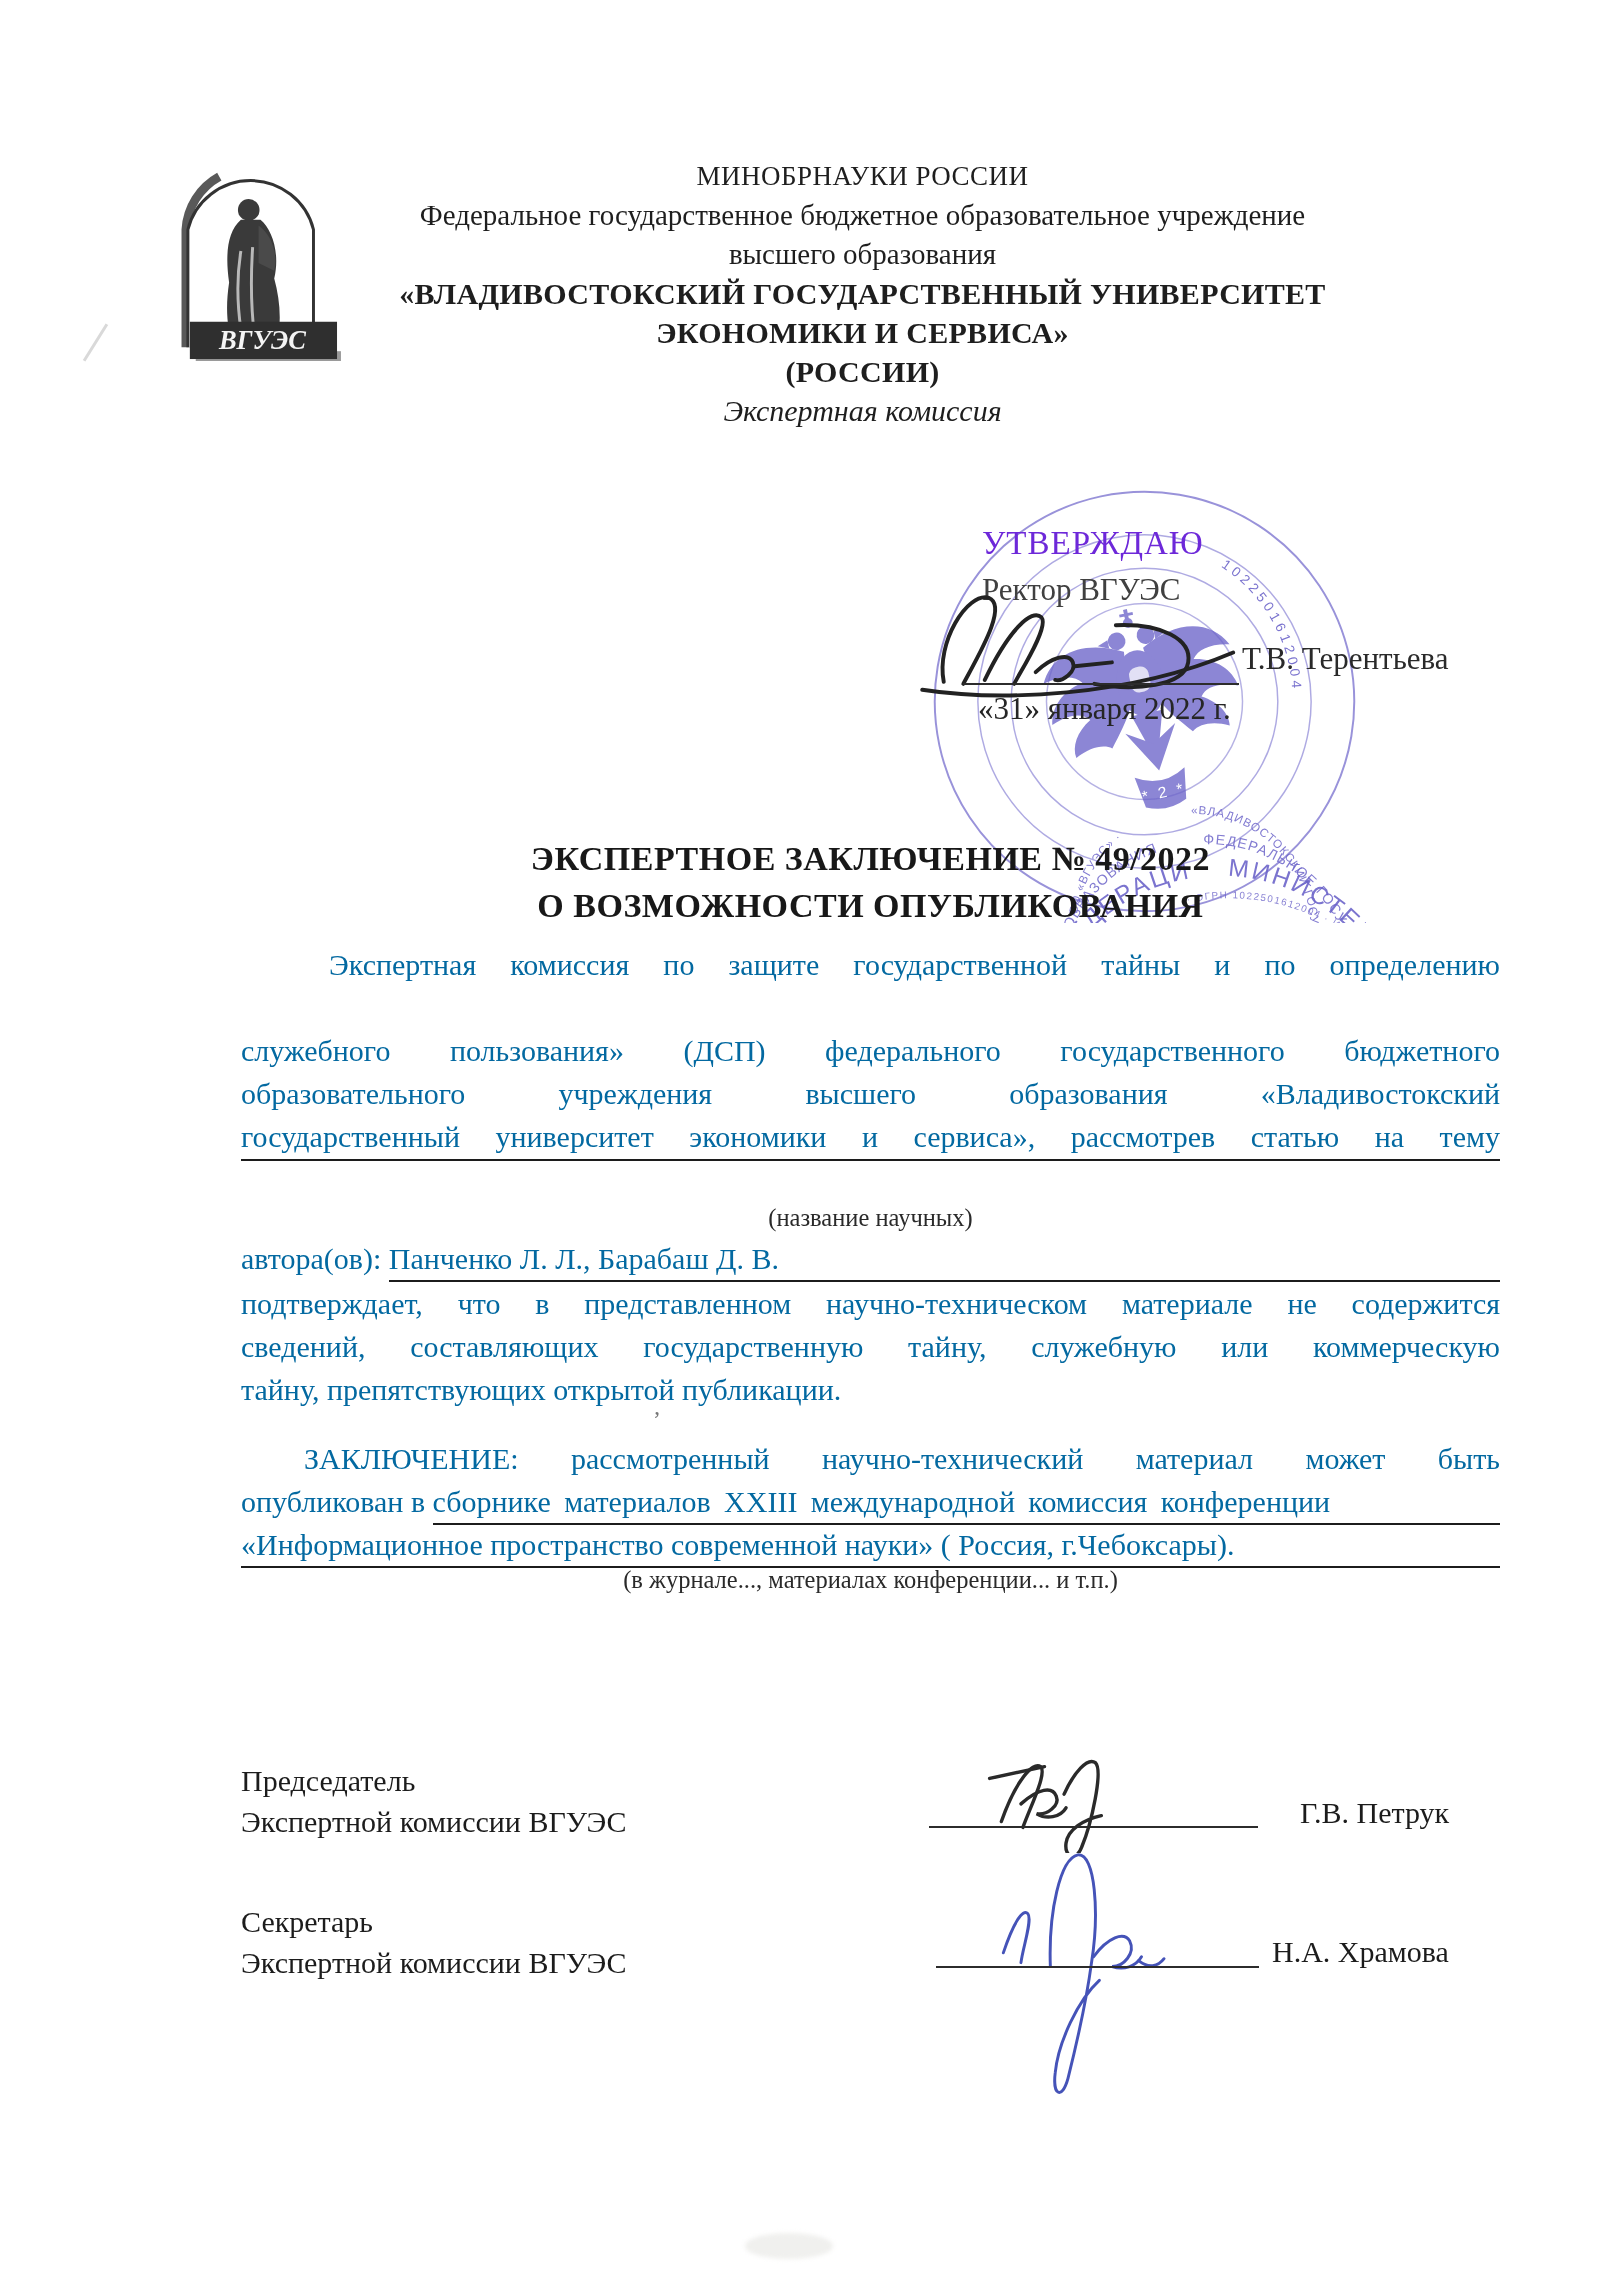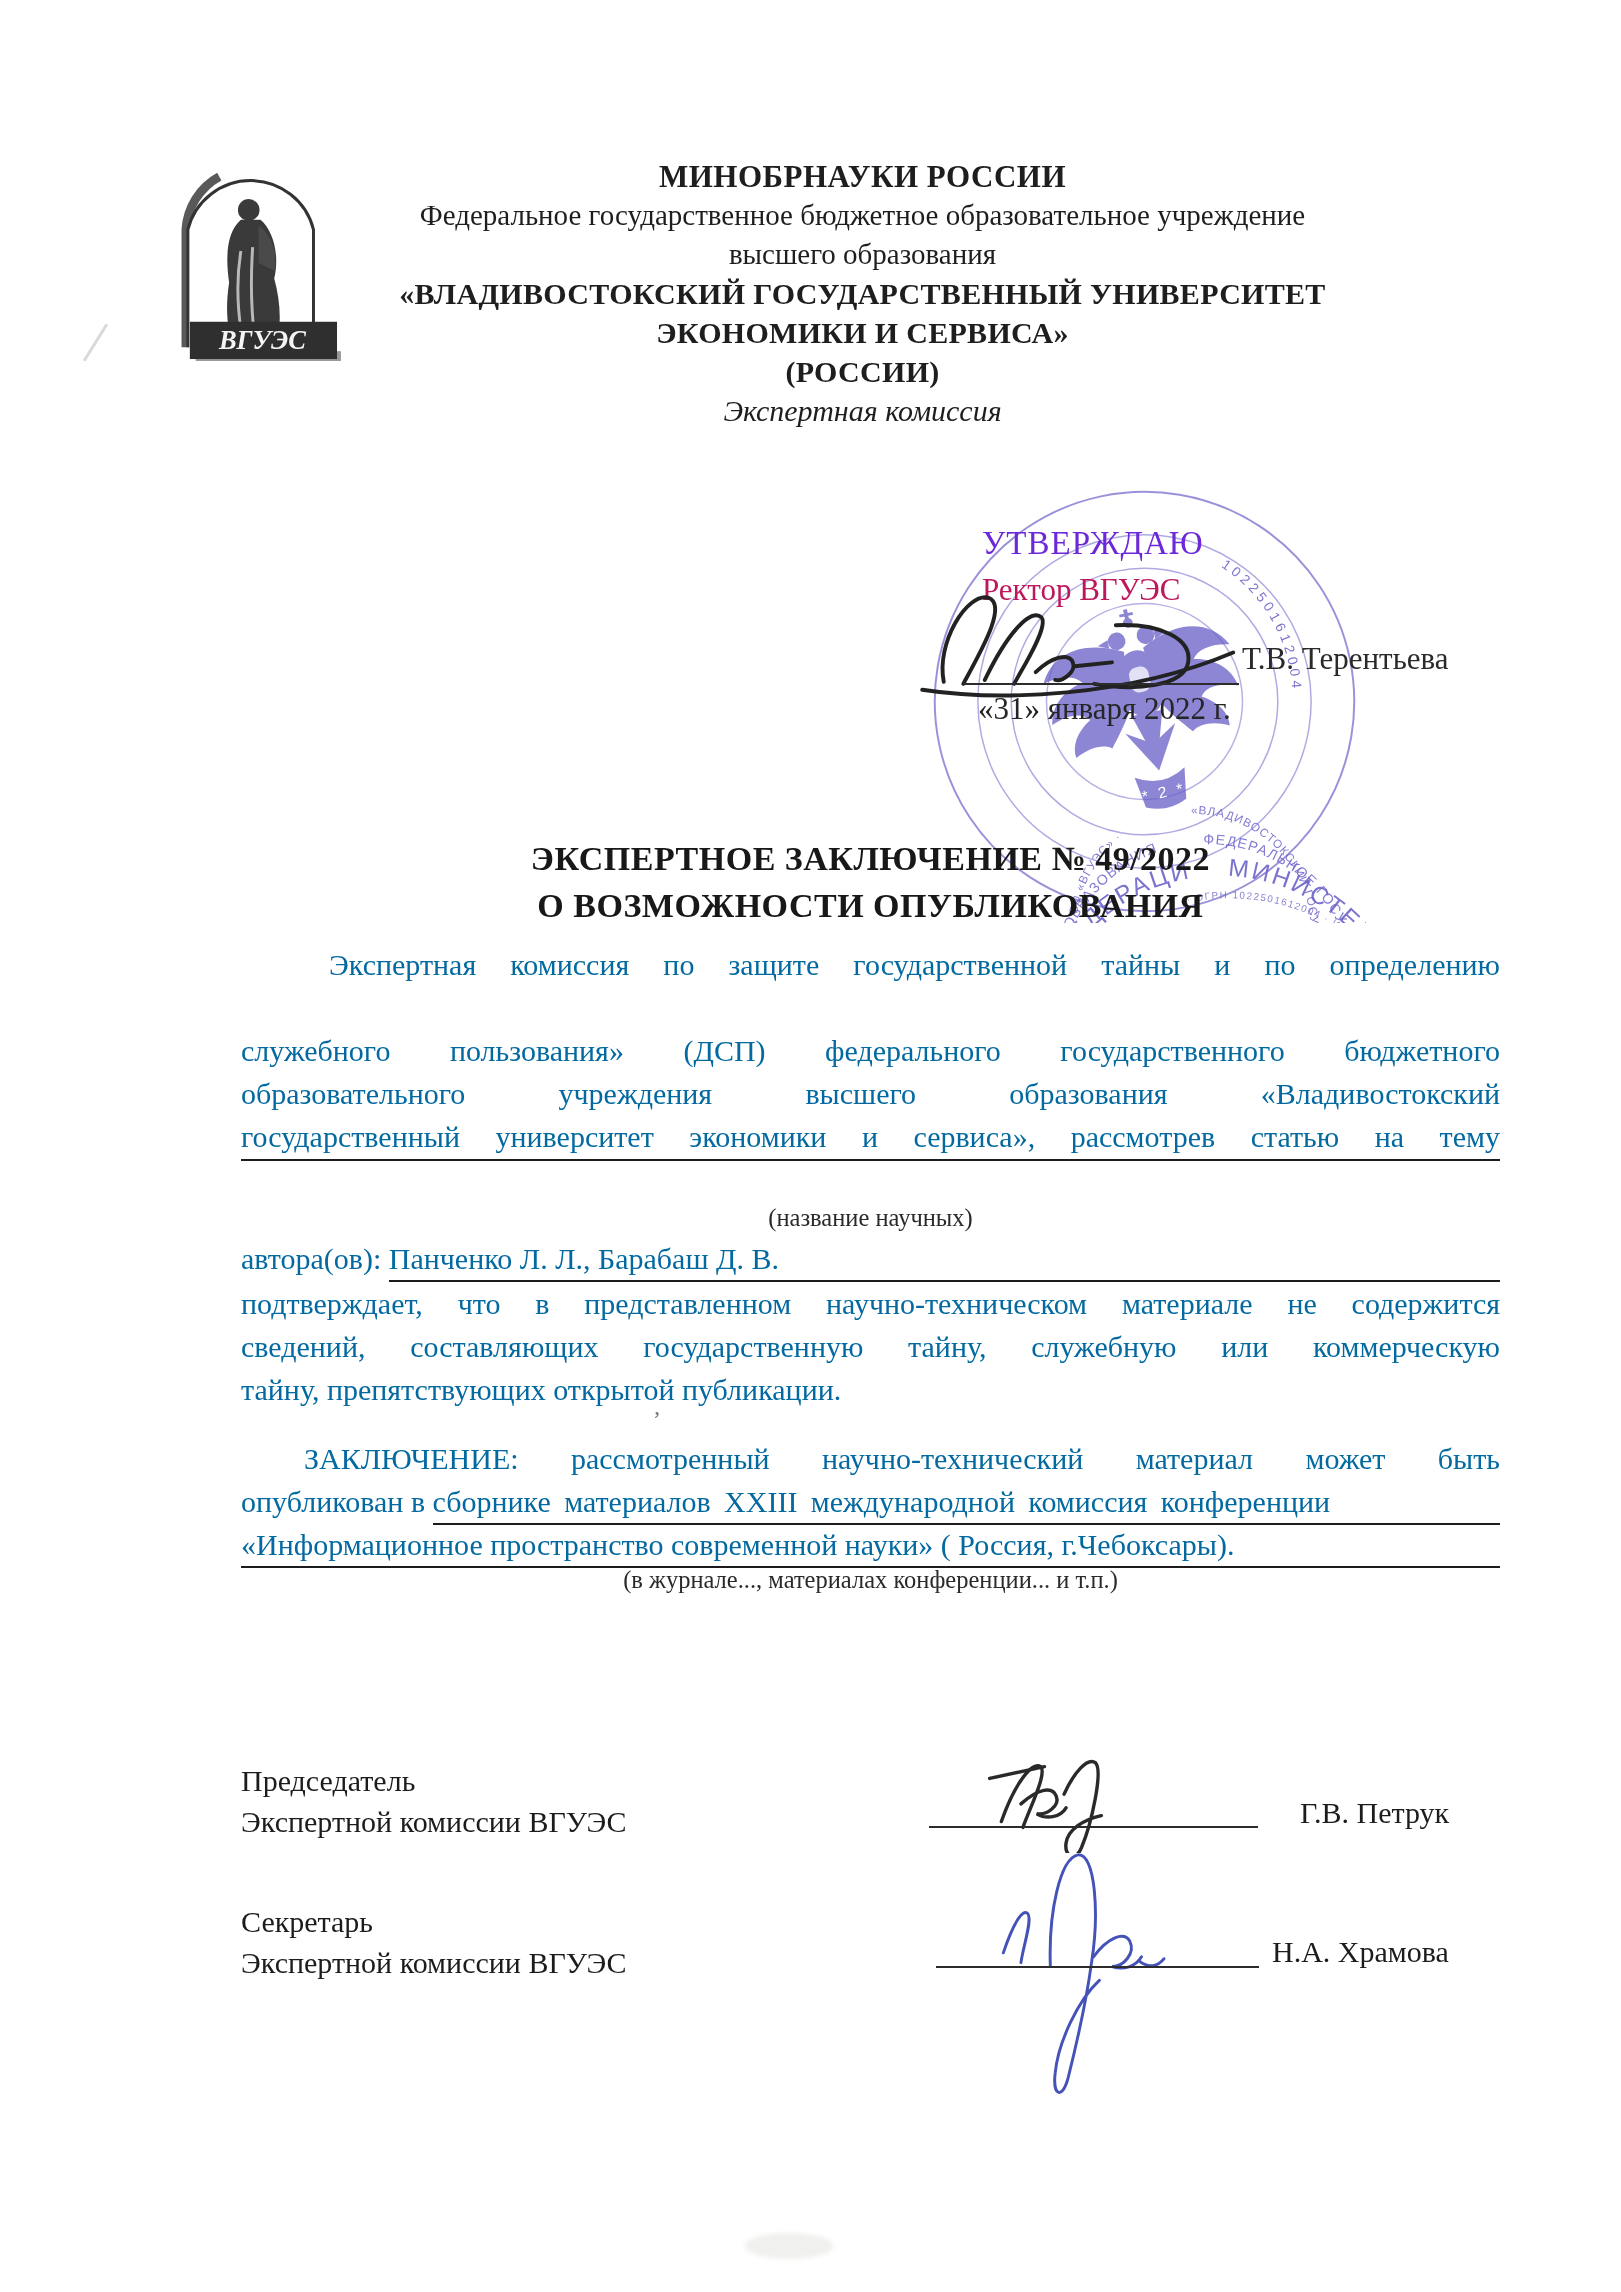--- a/index.html
+++ b/index.html
@@ -5,29 +5,29 @@
   html,body{margin:0;padding:0;background:#e8e8e8;}
   .page{
     position:relative;width:1621px;height:2293px;margin:0 auto;
     background:#ffffff;overflow:hidden;
     font-family:"Liberation Serif","DejaVu Serif",serif;
     color:#1e1e1e;
   }
   .abs{position:absolute;}
   
   .hdr{left:353px;top:157px;width:1019px;text-align:center;line-height:39px;}
-  .hdr .l1{font-size:31px;letter-spacing:0.5px;font-weight:bold;}
+  .hdr .l1{font-size:27px;letter-spacing:0.5px;}
   .hdr .l2{font-size:29px;}
   .hdr .bold{font-weight:bold;font-size:30px;letter-spacing:0.3px;}
   .hdr .it{font-style:italic;font-size:30px;}
   
   .logo{left:176px;top:153px;width:169px;height:208px;}
   
   .approve-label{left:982px;top:525px;font-size:33px;letter-spacing:1px;color:#6d28d9;}
-  .approve-pos{left:982px;top:572px;font-size:31px;color:#be185d;}
+  .approve-pos{left:982px;top:572px;font-size:31px;color:#404040;}
   .approve-line{left:963px;top:683px;width:276px;border-top:2.5px solid #2c2c2c;height:0;}
   .approve-name{left:1242px;top:641px;font-size:31px;color:#2a2a2a;}
   .approve-date{left:978px;top:691px;font-size:31px;color:#262626;}
   
   .title{left:241px;top:835px;width:1259px;text-align:center;
          font-weight:bold;font-size:34px;line-height:47px;letter-spacing:0.5px;color:#181818;}
   
   .body-line{left:241px;width:1259px;font-size:30px;line-height:43px;color:#0369a1;
              text-align:justify;text-align-last:justify;white-space:normal;}
   .body-line.noj{text-align:left;text-align-last:left;}

